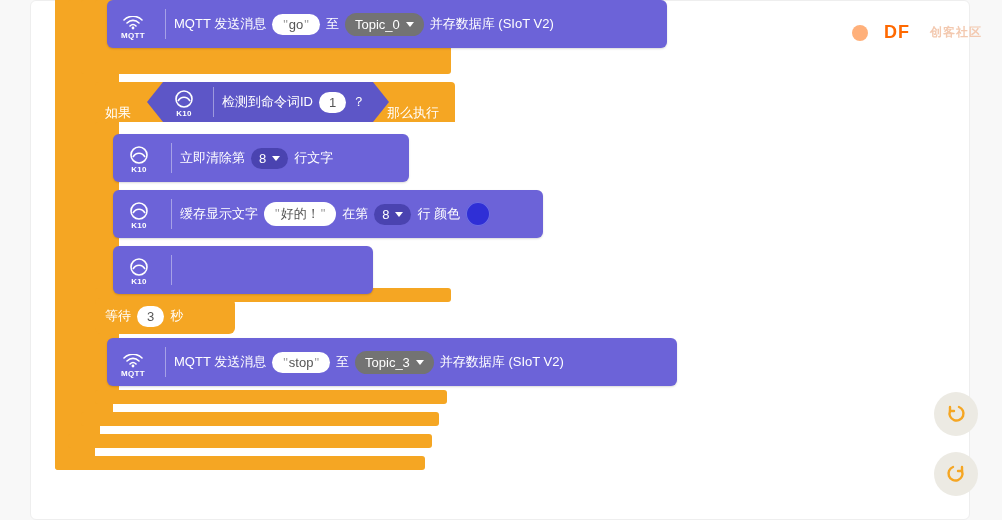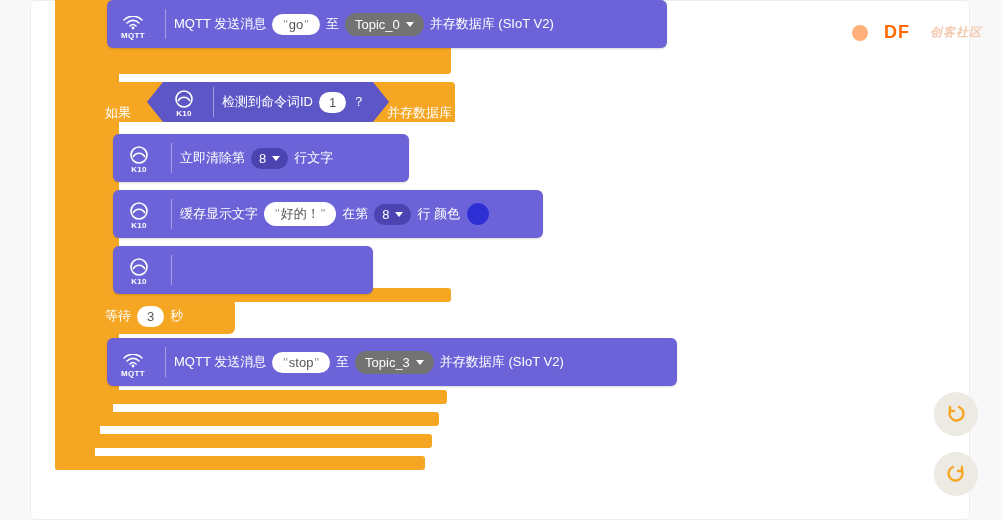--- a/index.html
+++ b/index.html
@@ -23,21 +23,21 @@
     font-size: 18px;
     letter-spacing: 1px;
     display:flex;
     align-items:center;
     gap:16px;
     margin-top:12px;
   }
   .watermark .dfcircle{
     width:16px;height:16px;border-radius:50%;background:#ffb07a;
   }
-  .watermark .faded{color:#f3c9b0;font-size:12px;margin-left:4px;font-style:italic;}
+  .watermark .faded{color:#f3c9b0;font-size:12px;margin-left:4px;}
   .canvas {
     position: absolute;
     left: 55px;
     top: 0;
     width: 600px;
     height: 430px;
   }
   
   .block {
     position: absolute;
@@ -230,21 +230,21 @@
         <span class="lbl">K10</span>
       </div>
       <div class="divider"></div>
       <span class="txt">检测到命令词ID</span>
       <span class="pill">1</span>
       <span class="txt">？</span>
     </div>
     <div class="hcap-r"></div>
   </div>
   <div class="ifrow" style="left:332px;top:82px;">
-    <span class="txt">并存数据库</span>
+    <span class="txt">那么执行</span>
   </div>
 
   <div class="orangebar" style="left:40px;top:122px;width:24px;height:178px;"></div>
   <div class="orangebar" style="left:40px;top:288px;width:356px;height:14px;"></div>
 
   <div class="block purple" style="left:58px;top:134px;width:296px;">
     <div class="icon">
       <svg width="18" height="18" viewBox="0 0 18 18">
           <circle cx="9" cy="9" r="8" stroke="#fff" stroke-width="1.6" fill="none"></circle>
           <path d="M3 11 C6 6 12 6 15 11" stroke="#fff" stroke-width="1.6" fill="none"></path>

